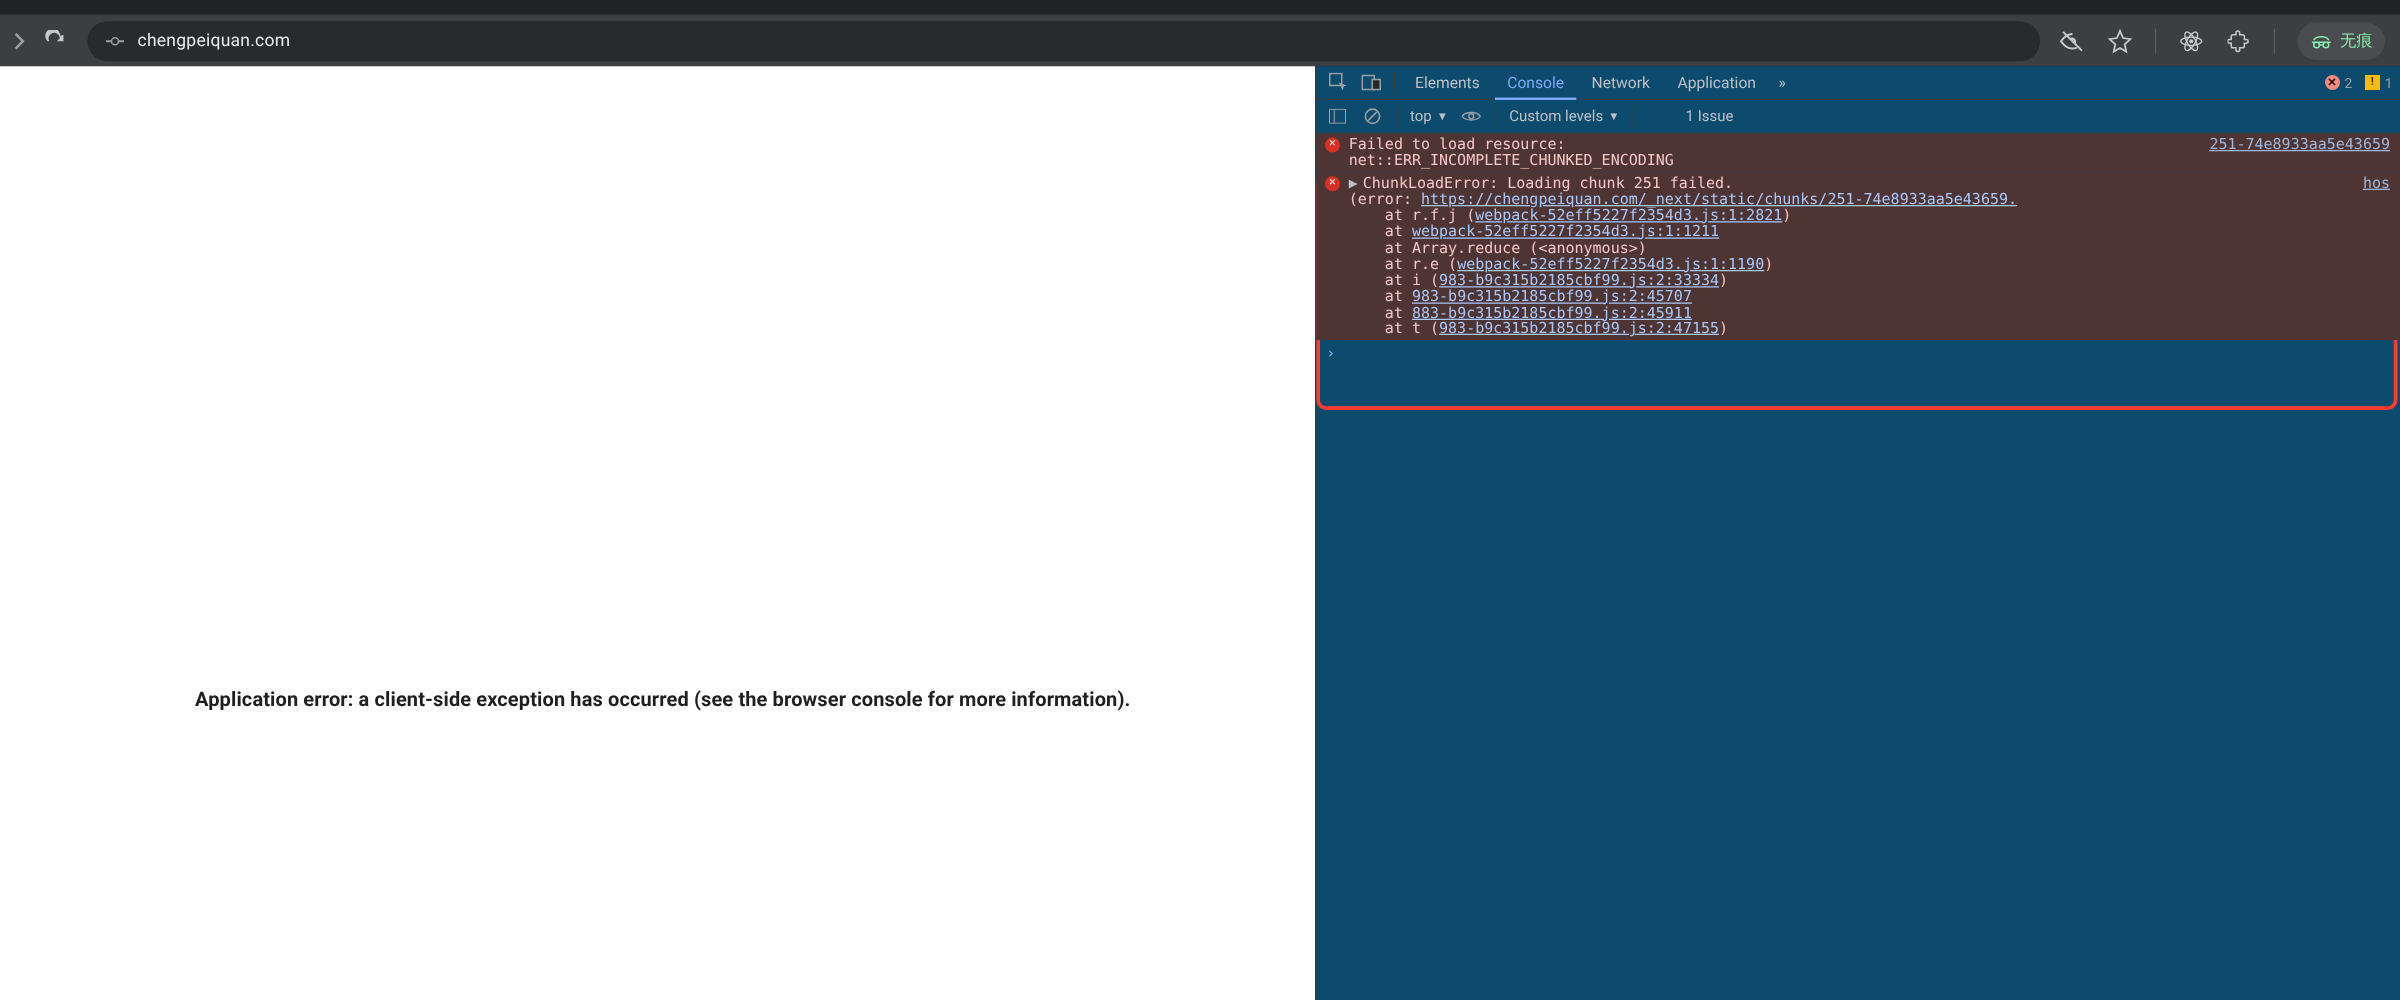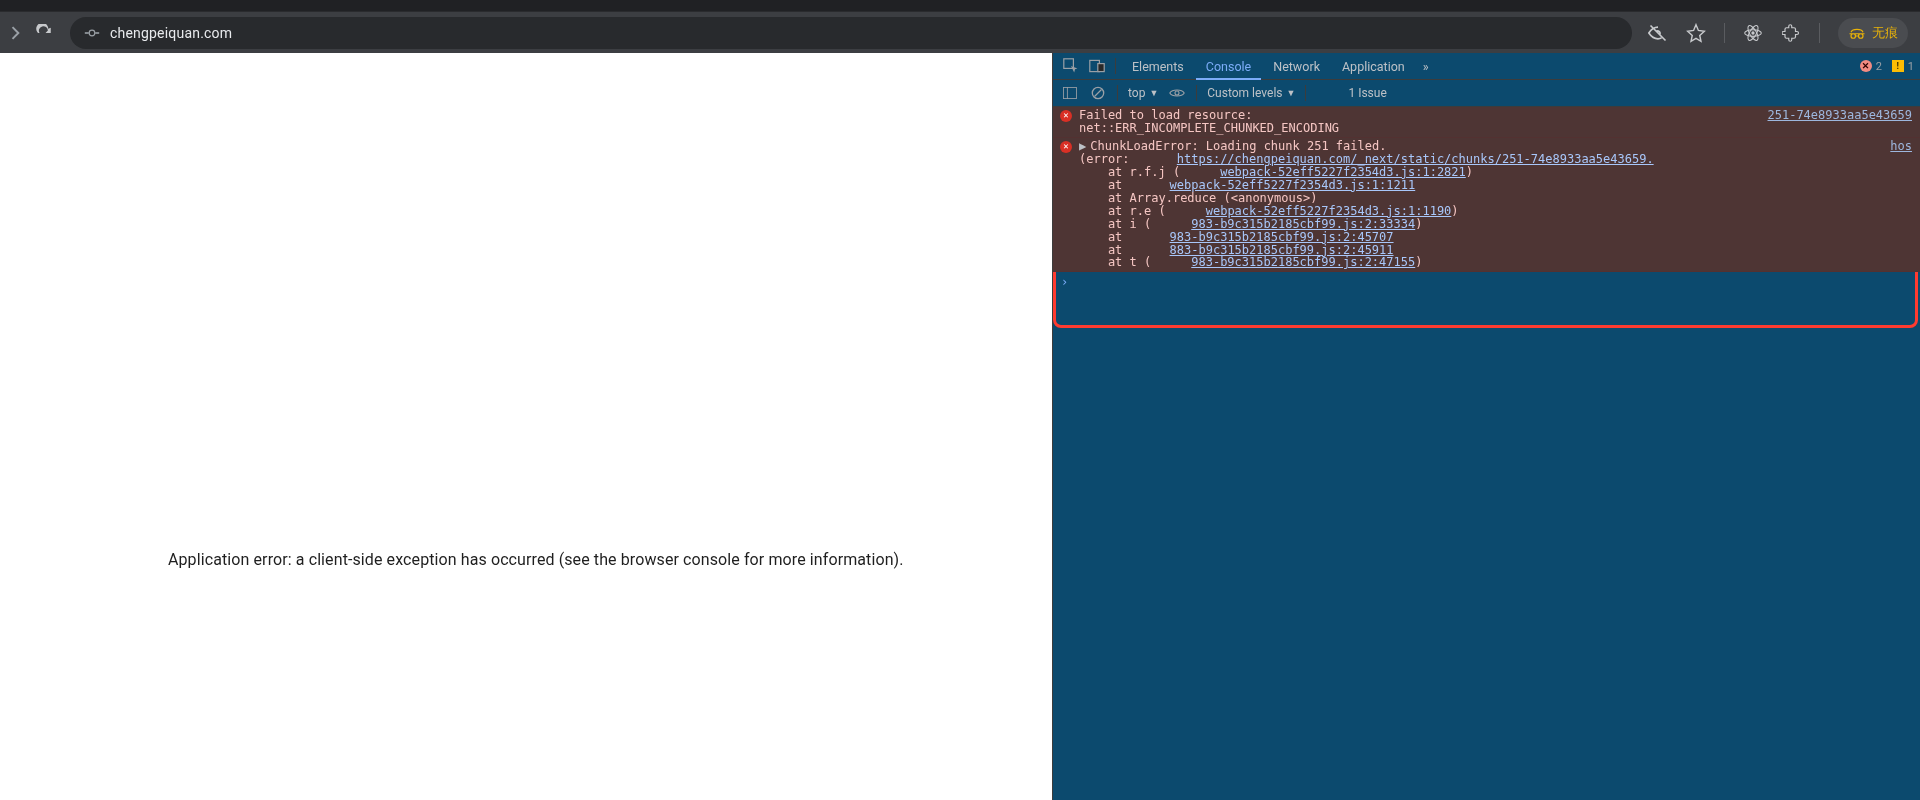--- a/index.html
+++ b/index.html
@@ -57,42 +57,43 @@
       padding-right: 4px;
     }
     .right-icons .icon {
       width: 20px; height: 20px;
       display: flex; align-items: center; justify-content: center;
       color: #c7c9cc;
     }
     .vdiv { width:1px; height:20px; background:#5a5c60; }
     .pill {
       background:#4a4c50; border-radius:16px; height:30px; padding:0 10px;
-      display:flex; align-items:center; gap:6px; color:#eab308; font-size:13px;
+      display:flex; align-items:center; gap:6px; color:#86efac; font-size:13px;
     }
     .react-icon { color:#61dafb; }
     
     .main {
       flex: 1;
       display: flex;
       min-height: 0;
     }
     .page {
       background: #ffffff;
       width: 1052px;
       position: relative;
     }
     .page-msg {
       position: absolute;
       top: 506px;
-      left: 168px;
+      left: 156px;
       transform: translateY(-50%);
       color: #1f1f1f;
       font-size: 16px;
       letter-spacing: 0.1px;
+      font-weight: bold;
     }
     .devtools {
       flex: 1;
       background: #0c4a6e;
       display: flex;
       flex-direction: column;
       border-left: 1px solid #3c3c3c;
       min-width: 0;
     }
     
@@ -144,21 +145,21 @@
       overflow: hidden;
       position: relative;
     }
     .msg { display:flex; padding: 2px 8px 2px 6px; border-bottom: 1px solid rgba(92,44,44,0.4); position:relative; }
     .msg.error { background:#4e3534; color:#f5c6c3; }
     .msg .badge { width:14px; margin-right:6px; display:flex; align-items:flex-start; justify-content:center; padding-top:1px; }
     .msg .badge .xo { width:12px; height:12px; border-radius:50%; background:#d93025; color:#fff; display:flex; align-items:center; justify-content:center; font-size:9px; font-weight:bold; }
     .msg .content { white-space:pre; flex:1; min-width:0; }
     .msg .srclink { color:#9db7de; text-decoration:underline; margin-left:auto; white-space:nowrap;text-align:center; }
     .msg .expand-tri { display:inline-block; margin-right:4px; color:#bdc1c6; }
-    .link { color:#a8c7fa; text-decoration:underline;margin-left:40px; }
+    .link { color:#a8c7fa; text-decoration:underline; }
     .hl-box {
       position:absolute;
       border:3px solid #ff3b30;
       border-radius:8px;
       pointer-events:none;
     }
     .prompt-row {
       display:flex;
       align-items:center;
       padding:4px 8px;

